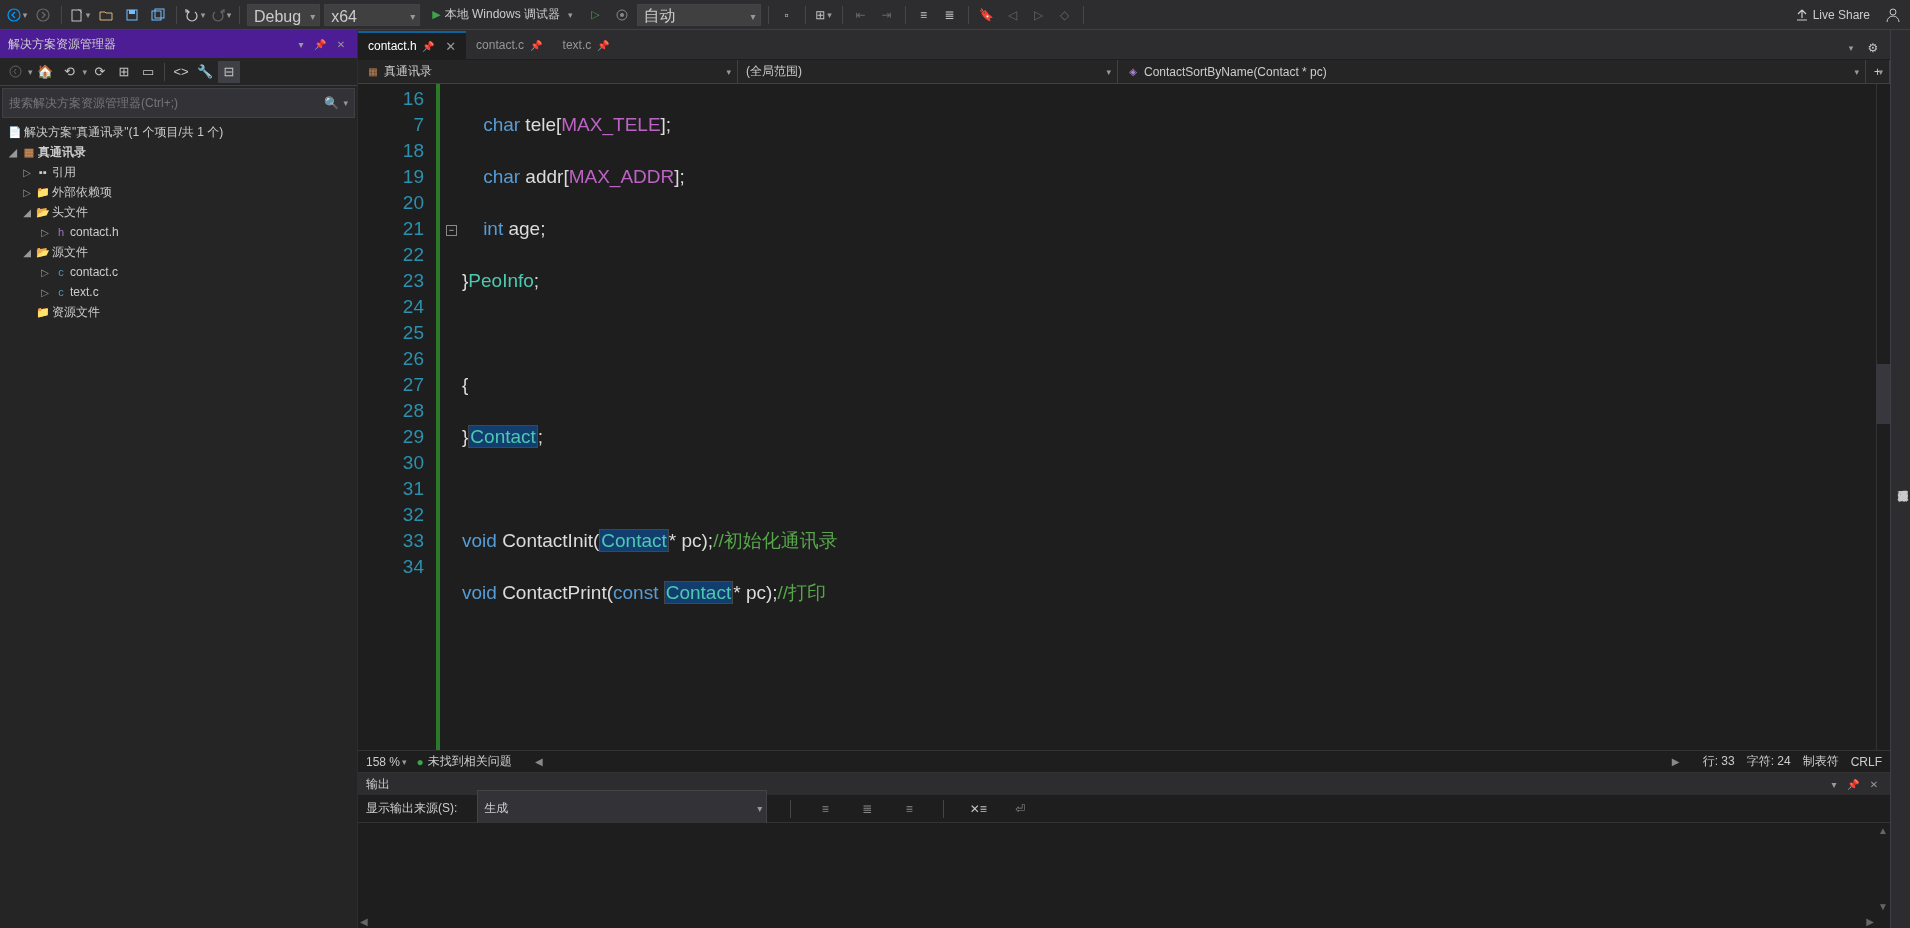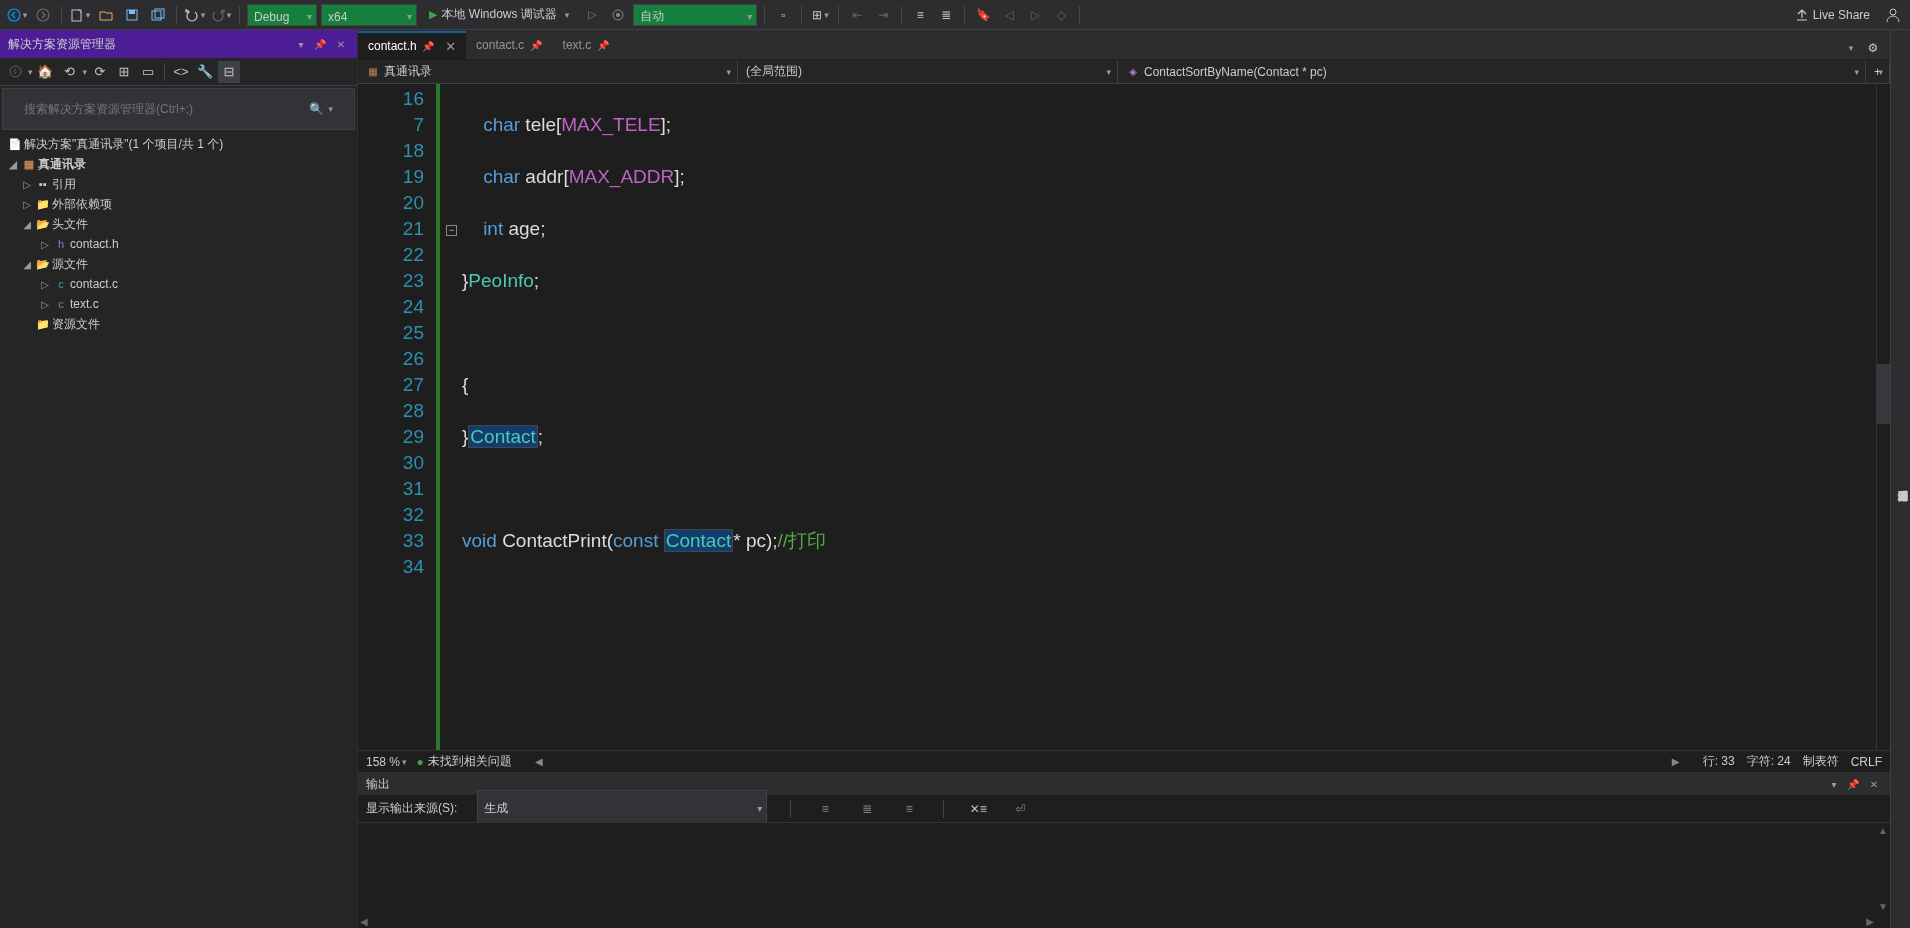--- a/index.html
+++ b/index.html
@@ -3,38 +3,38 @@
 <meta charset="utf-8">
 <style>
 * { margin: 0; padding: 0; box-sizing: border-box; font-family: "Segoe UI", "Microsoft YaHei", sans-serif; }
 body { background: #1e1e1e; color: #ccc; font-size: 12px; overflow: hidden; width: 1910px; height: 928px; display: flex; flex-direction: column; }
 
 
 .top-toolbar { height: 30px; background: #2d2d30; display: flex; align-items: center; padding: 0 6px; gap: 4px; border-bottom: 1px solid #3f3f46; }
 .tb-btn { width: 22px; height: 22px; display: flex; align-items: center; justify-content: center; color: #c5c5c5; cursor: pointer; }
 .tb-sep { width: 1px; height: 18px; background: #46464a; margin: 0 3px; }
 .tb-drop { display: flex; align-items: center; gap: 2px; }
-.tb-select { background: #15803d; color: #ccc; border: 1px solid #434346; height: 22px; padding: 4px 18px 0 6px; font-size: 12px; position: relative; display: flex; align-items: center; min-width: 60px; }
+.tb-select { background: #404040; color: #ccc; border: 1px solid #434346; height: 22px; padding: 4px 18px 0 6px; font-size: 16px; position: relative; display: flex; align-items: center; min-width: 60px; }
 .tb-select::after { content: "▾"; position: absolute; right: 4px; font-size: 10px; color: #999; }
 .run-btn { display: flex; align-items: center; gap: 4px; padding: 0 8px; height: 22px; }
 .run-btn .tri { color: #3ea34a; font-size: 11px; }
 .top-right { margin-left: auto; display: flex; align-items: center; gap: 8px; }
 .live-share { color: #ccc; display: flex; align-items: center; gap: 4px; padding: 0 4px; }
 
 
 .main-area { flex: 1; display: flex; min-height: 0; }
 
 
 .explorer { width: 358px; background: #252526; display: flex; flex-direction: column; border-right: 1px solid #2d2d30; }
 .panel-title { height: 28px; background: #4c1d95; display: flex; align-items: center; padding: 0 8px; font-size: 12px; color: #ccc; }
 .panel-title-icons { margin-left: auto; display: flex; gap: 4px; }
 .panel-ticon { width: 16px; height: 16px; display: flex; align-items: center; justify-content: center; color: #999; font-size: 10px; cursor: pointer; }
 .explorer-toolbar { height: 28px; display: flex; align-items: center; padding: 0 4px; gap: 2px; border-bottom: 1px solid #3f3f46; }
 .ex-btn { width: 22px; height: 22px; display: flex; align-items: center; justify-content: center; color: #c5c5c5; cursor: pointer; font-size: 13px; }
-.ex-search { height: 42px; display: flex; align-items: center; background: #333337; margin: 2px; padding: 0 21px; border: 1px solid #3f3f46; }
+.ex-search { height: 30px; display: flex; align-items: center; background: #333337; margin: 2px; padding: 0 6px; border: 1px solid #3f3f46; }
 .ex-search input { flex: 1; background: transparent; border: none; color: #ccc; outline: none; font-size: 12px; }
 .ex-search-icon { color: #999; font-size: 12px; }
 .tree { flex: 1; overflow: auto; padding: 2px 0; font-size: 12px; }
 .tree-item { display: flex; align-items: center; height: 20px; padding-left: 6px; cursor: pointer; white-space: nowrap; }
 .tree-item.bold { font-weight: bold; }
 .tree-arrow { width: 14px; color: #999; font-size: 10px; display: inline-flex; align-items: center; justify-content: center; }
 .tree-icon { width: 18px; display: inline-flex; align-items: center; justify-content: center; font-size: 11px; }
 .indent-1 { padding-left: 20px; }
 .indent-2 { padding-left: 38px; }
 
@@ -371,20 +371,21 @@
       </div>
       <div class="code">
 <div>    <span class="kw">char</span><span> tele[</span><span class="macro">MAX_TELE</span><span>];</span></div>
 <div>    <span class="kw">char</span><span> addr[</span><span class="macro">MAX_ADDR</span><span>];</span></div>
 <div>    <span class="kw">int</span><span> age;</span></div>
 <div><span>}</span><span class="type">PeoInfo</span><span>;</span></div>
 <div>&nbsp;</div>
 <div><span>{</span></div>
 <div><span>}</span><span class="type hl">Contact</span><span>;</span></div>
 <div>&nbsp;</div>
+<div><span class="kw">void</span><span> ContactInit(</span><span class="type hl">Contact</span><span>* pc);</span><span class="comment">//初始化通讯录</span></div>
 <div><span class="kw">void</span><span> ContactPrint(</span><span class="kw">const</span> <span class="type hl">Contact</span><span>* pc);</span><span class="comment">//打印</span></div>
 
 
 
 
 
 
       </div>
       <div class="minimap">
         <div class="mm-mark" style="top:280px"></div>

